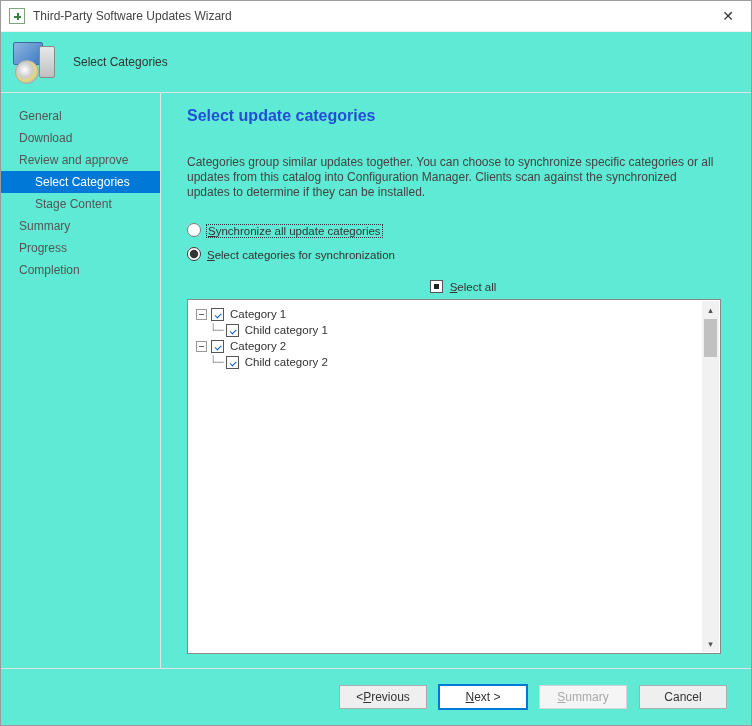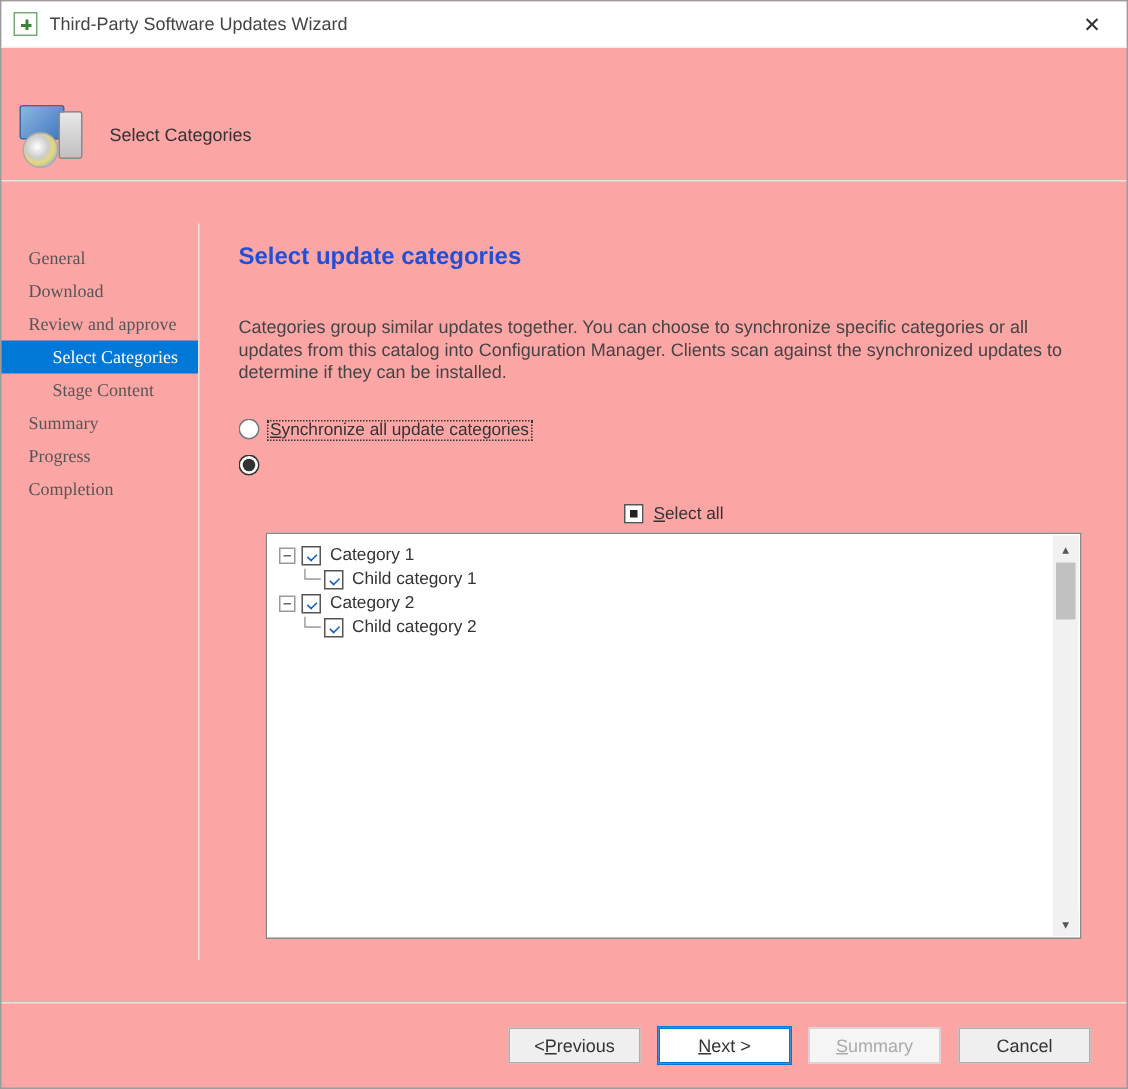--- a/index.html
+++ b/index.html
@@ -6,27 +6,26 @@
     margin: 0;
     padding: 0;
     font-family: "Segoe UI", Tahoma, sans-serif;
     font-size: 12px;
     background: #ccc;
     color: #333;
   }
   .window {
     width: 752px;
     height: 726px;
-    background: #fca5a5;
+    background: #5eead4;
     border: 1px solid #9b9b9b;
     box-sizing: border-box;
     margin: 0 auto;
     display: flex;
     flex-direction: column;
-    gap: 28px;
   }
   
   .titlebar {
     height: 30px;
     display: flex;
     align-items: center;
     padding: 0 0 0 8px;
     background: #fff;
     border-bottom: 1px solid #f0f0f0;
   }
@@ -110,25 +109,24 @@
     font-size: 12px;
     color: #333;
   }
   
   .body {
     flex: 1;
     display: flex;
     min-height: 0;
   }
   .sidebar {
-    width: 132px;
+    width: 160px;
     border-right: 1px solid #e4e4e4;
     padding-top: 12px;
     box-sizing: border-box;
-    font-family: Liberation Serif, serif;
   }
   .sidebar .nav-item {
     padding: 3px 4px 3px 18px;
     color: #555;
     line-height: 16px;
   }
   .sidebar .nav-item.sub { padding-left: 34px; }
   .sidebar .nav-item.selected {
     background: #0078d7;
     color: #fff;
@@ -188,21 +186,20 @@
   .tri-check:after {
     content: "";
     position: absolute;
     left: 3px; top: 3px; right: 3px; bottom: 3px;
     background: #222;
   }
   
   .treebox {
     flex: 1;
     border: 1px solid #888;
-    margin-left: 18px;
     padding: 6px 2px 6px 8px;
     position: relative;
     overflow: hidden;
     background: #fff;
     text-align: center;
   }
   .tree-scroll {
     position: absolute;
     right: 1px;
     top: 1px;
@@ -355,20 +352,23 @@
 
       <label class="radio-row">
         <input type="radio" name="syncmode" style="">
         <span class="focused-label">
           <span class="accesskey">S</span><span>ynchronize all update categories</span>
         </span>
       </label>
 
       <label class="radio-row">
         <input type="radio" name="syncmode" checked="" style="">
+        <span>
+          <span class="accesskey">S</span><span>elect categories for synchronization</span>
+        </span>
       </label>
 
       <div class="selectall-row">
         <span class="tri-check"></span>
         <span>
           <span class="accesskey">S</span><span>elect all</span>
         </span>
       </div>
 
       <div class="treebox">

